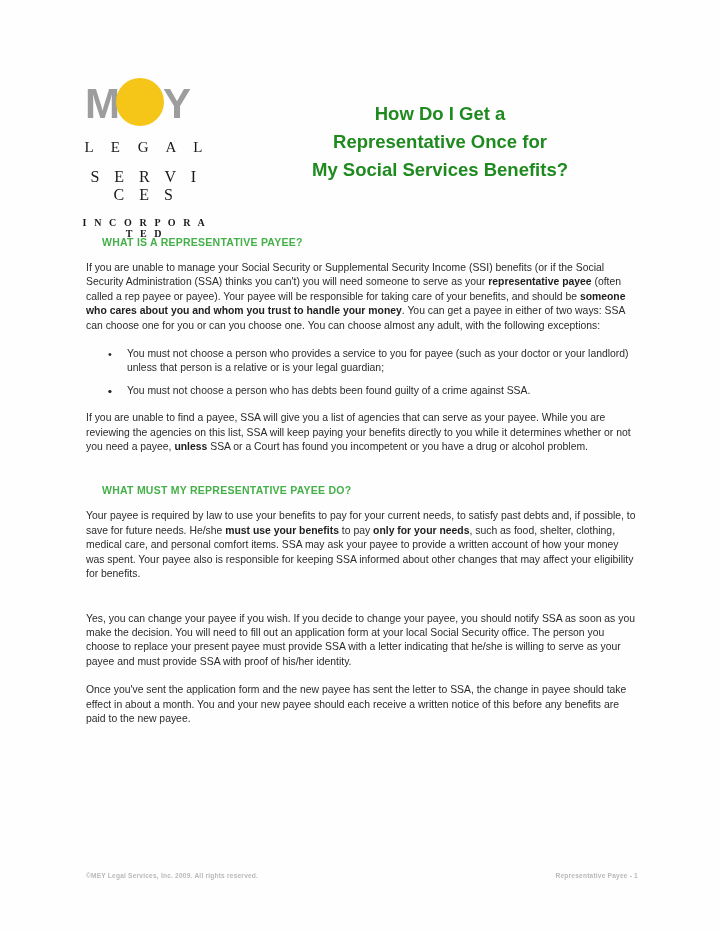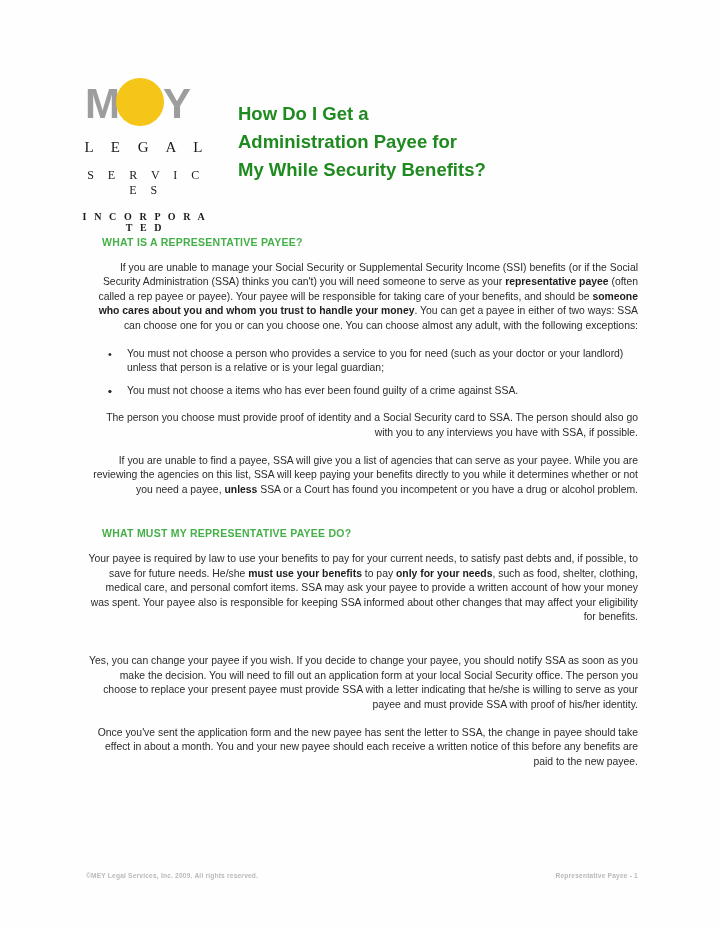--- a/index.html
+++ b/index.html
@@ -81,40 +81,40 @@
     color: #1a1a1a;
     font-weight: normal;
   }
   .logo-legal {
     font-size: 15px;
     letter-spacing: 7px;
     margin-top: 11px;
     padding-left: 6px;
   }
   .logo-services {
-    font-size: 12px;
+    font-size: 16px;
     letter-spacing: 5.5px;
     margin-top: 12px;
     padding-left: 4px;
   }
   .logo-inc {
     font-size: 10px;
     letter-spacing: 2.6px;
     margin-top: 13px;
     font-weight: bold;
     padding-left: 2px;
     text-align: center;
   }
 
   .doc-title {
     position: absolute;
     left: 238px;
     top: 22px;
     width: 404px;
-    text-align: left;
+    text-align: center;
     color: #1f8a1f;
     font-family: "Liberation Sans", sans-serif;
     font-weight: bold;
     font-size: 18.5px;
     line-height: 28px;
   }
   .doc-title span { display: block; }
 
   
   .content {
@@ -130,21 +130,21 @@
     font-weight: bold;
     letter-spacing: 0.25px;
     margin: 0 0 12px 16px;
     line-height: 13px;
   }
   p.body {
     font-size: 10.4px;
     line-height: 14.4px;
     margin: 0 0 14px 0;
     color: #2b2b2b;
-    text-align: right;
+    text-align: left;
   }
   p.body b { font-weight: bold; color: #1d1d1d; }
 
   ul.bullets {
     list-style: none;
     margin: 0 0 13px 0;
     padding: 0;
   }
   ul.bullets li {
     position: relative;
@@ -199,35 +199,34 @@
         </span>
         <span class="logo-letter y">Y</span>
       </div>
       <div class="logo-word logo-legal">L E G A L</div>
       <div class="logo-word logo-services">S E R V I C E S</div>
       <div class="logo-word logo-inc">I N C O R P O R A T E D</div>
     </div>
 
     <div class="doc-title">
       <span>How Do I Get a</span>
-      <span>Administration Payee for</span>
-      <span>My While Security Benefits?</span>
+      <span>Representative Once for</span>
+      <span>My Social Services Benefits?</span>
     </div>
 
   </div>
 
   <div class="content" id="doc-body">
       <h2 class="section">WHAT IS A REPRESENTATIVE PAYEE?</h2>
       <p class="body"><span>If you are unable to manage your Social Security or Supplemental Security Income (SSI) benefits (or if the Social Security Administration (SSA) thinks you can't) you will need someone to serve as your </span><b>representative payee</b><span> (often called a rep payee or payee). Your payee will be responsible for taking care of your benefits, and should be </span><b>someone who cares about you and whom you trust to handle your money</b><span>. You can get a payee in either of two ways: SSA can choose one for you or can you choose one. You can choose almost any adult, with the following exceptions:</span></p>
       <ul class="bullets">
-        <li><span class="dot">•</span><span>You must not choose a person who provides a service to you for need (such as your doctor or your landlord) unless that person is a relative or is your legal guardian;</span></li>
+        <li><span class="dot">•</span><span>You must not choose a person who provides a service to you for payee (such as your doctor or your landlord) unless that person is a relative or is your legal guardian;</span></li>
         <li><span class="dot">•</span></li>
-        <li><span class="dot">•</span><span>You must not choose a items who has ever been found guilty of a crime against SSA.</span></li>
+        <li><span class="dot">•</span><span>You must not choose a person who has debts been found guilty of a crime against SSA.</span></li>
       </ul>
-      <p class="body"><span>The person you choose must provide proof of identity and a Social Security card to SSA. The person should also go with you to any interviews you have with SSA, if possible.</span></p>
       <p class="body"><span>If you are unable to find a payee, SSA will give you a list of agencies that can serve as your payee.  While you are reviewing the agencies on this list, SSA will keep paying your benefits directly to you while it determines whether or not you need a payee, </span><b>unless</b><span> SSA or a Court has found you incompetent or you have a drug or alcohol problem.</span></p>
       <div class="gap-md"></div>
       <h2 class="section">WHAT MUST MY REPRESENTATIVE PAYEE DO?</h2>
       <p class="body"><span>Your payee is required by law to use your benefits to pay for your current needs, to satisfy past debts and, if possible, to save for future needs. He/she </span><b>must use your benefits</b><span> to pay </span><b>only for your needs</b><span>, such as food, shelter, clothing, medical care, and personal comfort items. SSA may ask your payee to provide a written account of how your money was spent. Your payee also is responsible for keeping SSA informed about other changes that may affect your eligibility for benefits.</span></p>
       <div class="gap-md"></div>
       <p class="body"><span>Yes, you can change your payee if you wish. If you decide to change your payee, you should notify SSA as soon as you make the decision. You will need to fill out an application form at your local Social Security office. The person you choose to replace your present payee must provide SSA with a letter indicating that he/she is willing to serve as your payee and must provide SSA with proof of his/her identity.</span></p>
       <p class="body"><span>Once you've sent the application form and the new payee has sent the letter to SSA, the change in payee should take effect in about a month. You and your new payee should each receive a written notice of this before any benefits are paid to the new payee.</span></p>
     </div>
 
   <div class="footer">

